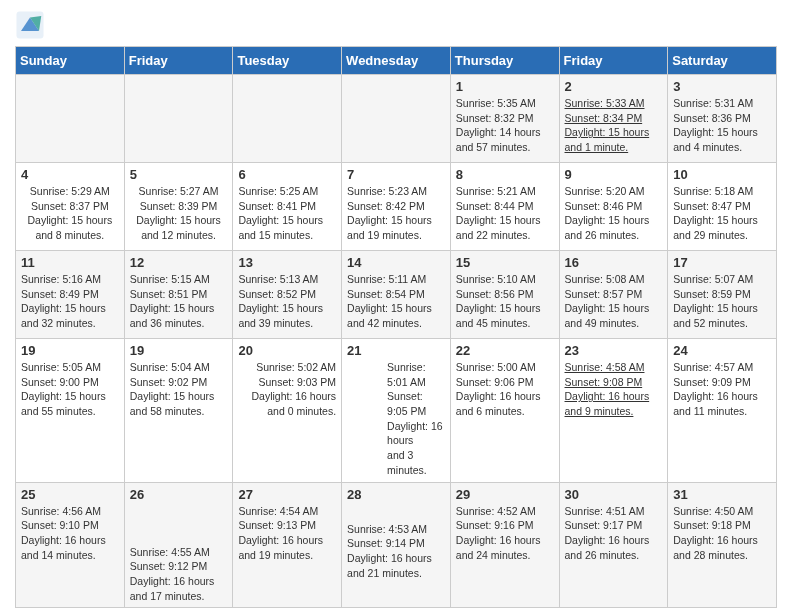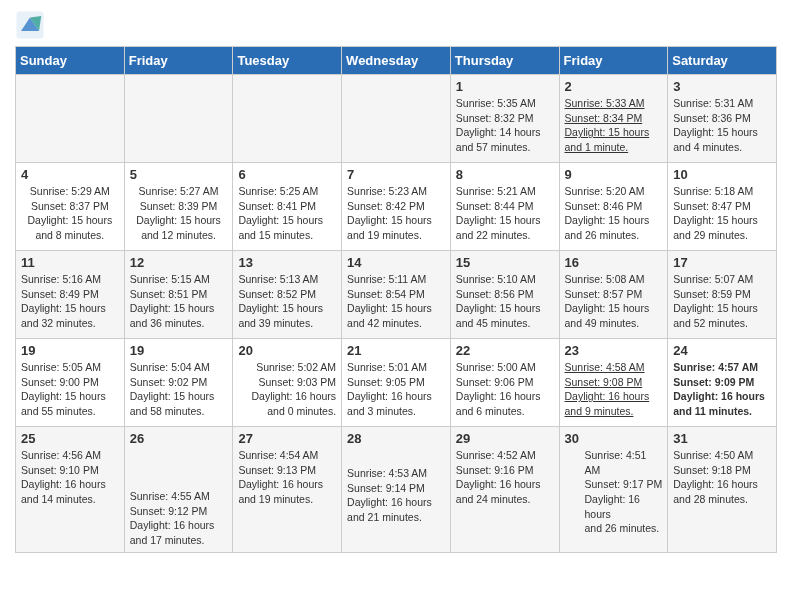--- a/index.html
+++ b/index.html
@@ -274,42 +274,42 @@
         </td>
         <td>
           <span class="day-number">20</span>
           <div class="day-info" style="white-space: pre-line; text-align: right;">Sunrise: 5:02 AM
 Sunset: 9:03 PM
 Daylight: 16 hours
 and 0 minutes.</div>
         </td>
         <td>
           <span class="day-number">21</span>
-          <div class="day-info" style="white-space: pre-line;">Sunrise: 5:01 AM
+          <div class="day-info" style="white-space: pre-line; margin-left: 40px;">Sunrise: 5:01 AM
 Sunset: 9:05 PM
 Daylight: 16 hours
 and 3 minutes.</div>
         </td>
         <td>
           <span class="day-number">22</span>
           <div class="day-info" style="white-space: pre-line;">Sunrise: 5:00 AM
 Sunset: 9:06 PM
 Daylight: 16 hours
 and 6 minutes.</div>
         </td>
         <td>
           <span class="day-number">23</span>
           <div class="day-info" style="white-space: pre-line; text-decoration: underline;">Sunrise: 4:58 AM
 Sunset: 9:08 PM
 Daylight: 16 hours
 and 9 minutes.</div>
         </td>
         <td>
           <span class="day-number">24</span>
-          <div class="day-info" style="white-space: pre-line; font-weight: bold;">Sunrise: 4:57 AM
+          <div class="day-info" style="white-space: pre-line;">Sunrise: 4:57 AM
 Sunset: 9:09 PM
 Daylight: 16 hours
 and 11 minutes.</div>
         </td>
       </tr>
       <tr>
         <td>
           <span class="day-number">25</span>
           <div class="day-info" style="white-space: pre-line;">Sunrise: 4:56 AM
 Sunset: 9:10 PM
@@ -339,21 +339,21 @@
         </td>
         <td>
           <span class="day-number">29</span>
           <div class="day-info" style="white-space: pre-line;">Sunrise: 4:52 AM
 Sunset: 9:16 PM
 Daylight: 16 hours
 and 24 minutes.</div>
         </td>
         <td>
           <span class="day-number">30</span>
-          <div class="day-info" style="white-space: pre-line; margin-left: 20px;">Sunrise: 4:51 AM
+          <div class="day-info" style="white-space: pre-line;">Sunrise: 4:51 AM
 Sunset: 9:17 PM
 Daylight: 16 hours
 and 26 minutes.</div>
         </td>
         <td>
           <span class="day-number">31</span>
           <div class="day-info" style="white-space: pre-line;">Sunrise: 4:50 AM
 Sunset: 9:18 PM
 Daylight: 16 hours
 and 28 minutes.</div>

